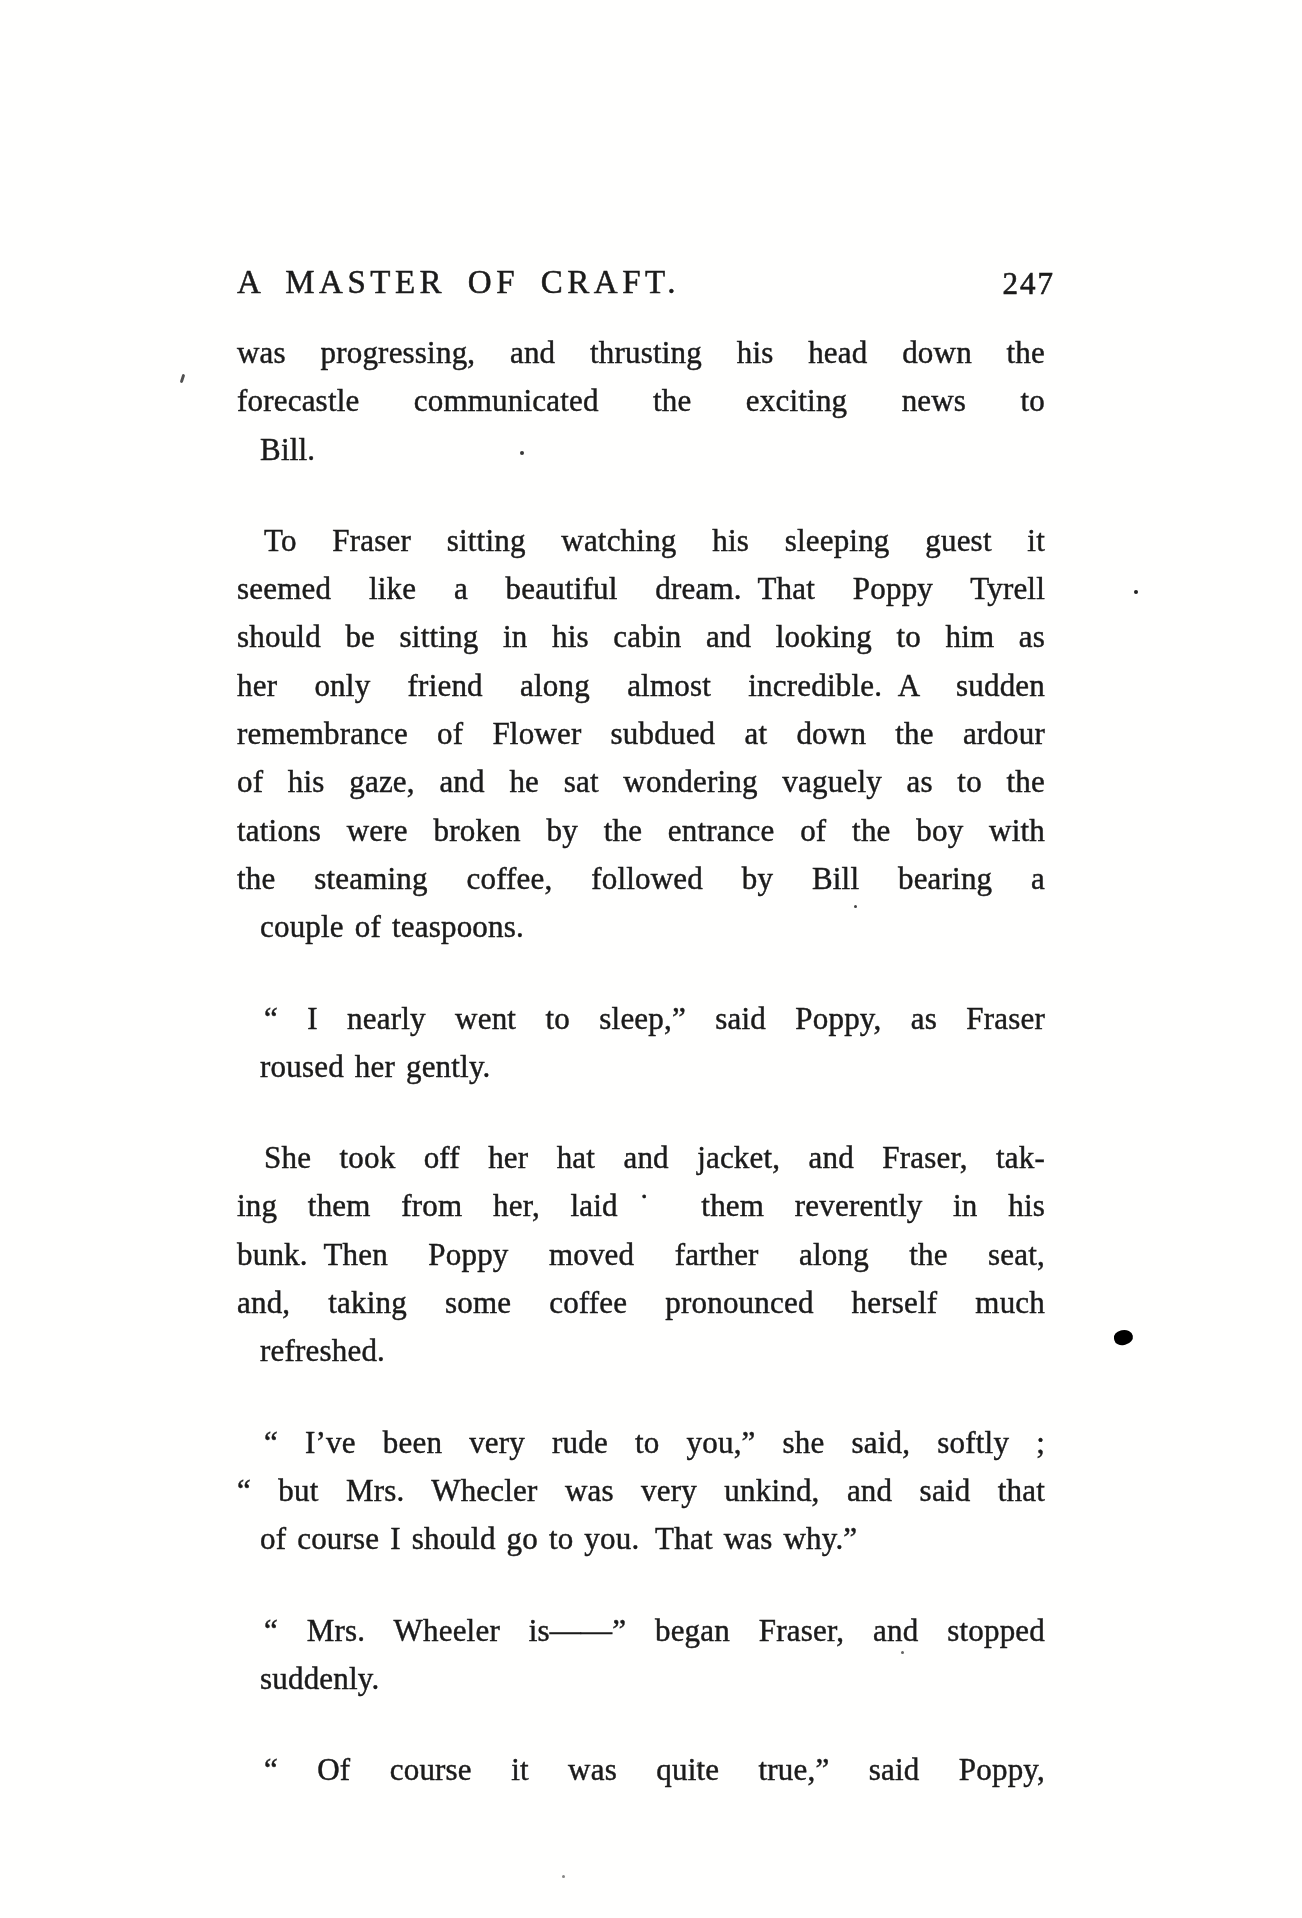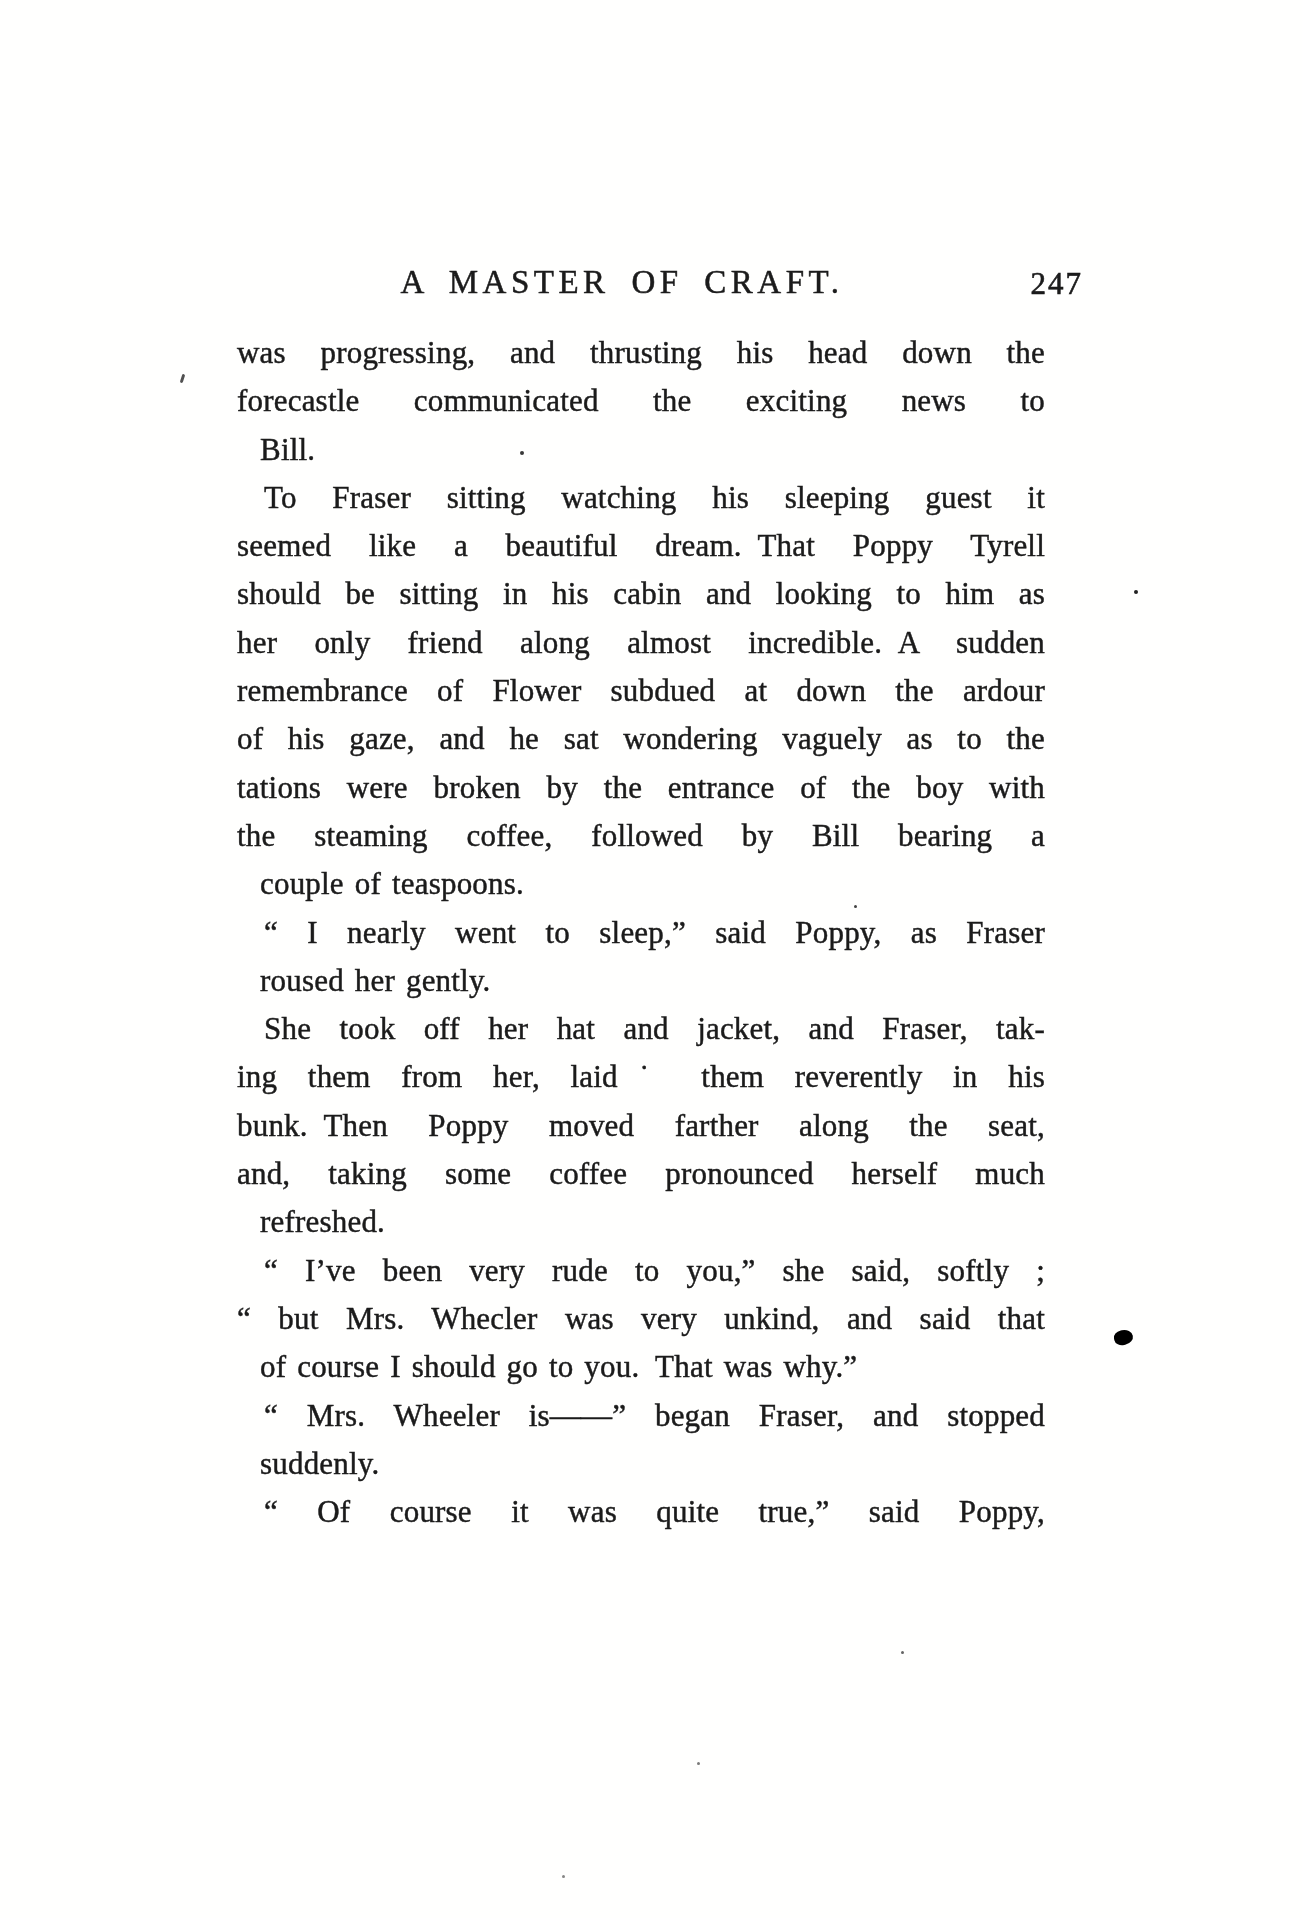--- a/index.html
+++ b/index.html
@@ -10,30 +10,30 @@
     font-family:"Liberation Serif", serif;
     color:#1b1b1b;
     overflow:hidden;
   }
   .sheet{
     position:absolute;inset:0;background:#fffffe;
   }
   .header-title{
     position:absolute;
     top:264px;left:237px;width:770px;
-    text-align:center;
+    text-align:left;
     font-size:33px;
     letter-spacing:4.5px;
     word-spacing:9px;
     -webkit-text-stroke:0.5px #1b1b1b;
     white-space:nowrap;
   }
   .page-number{
     position:absolute;
-    top:266px;left:908px;width:175px;
+    top:266px;left:880px;width:175px;
     text-align:right;
     font-size:31px;
     letter-spacing:2px;
     -webkit-text-stroke:0.6px #1b1b1b;
   }
   .text-block{
     position:absolute;
     left:237px;top:329px;width:808px;
     font-size:31px;
     line-height:48.3px;
@@ -46,20 +46,21 @@
     text-align-last:justify;
     font-family:Liberation Serif, serif;
   }
   .line.end{
     text-align-last:left;
     word-spacing:3px;
     margin-left:23px;
   }
   .line.indent{
     text-indent:27px;
+    margin-top:43px;
   }
   .speck{
     position:absolute;
     background:#222;
     border-radius:50%;
   }
   .tick{
     position:absolute;
     background:#333;
     border-radius:2px;

